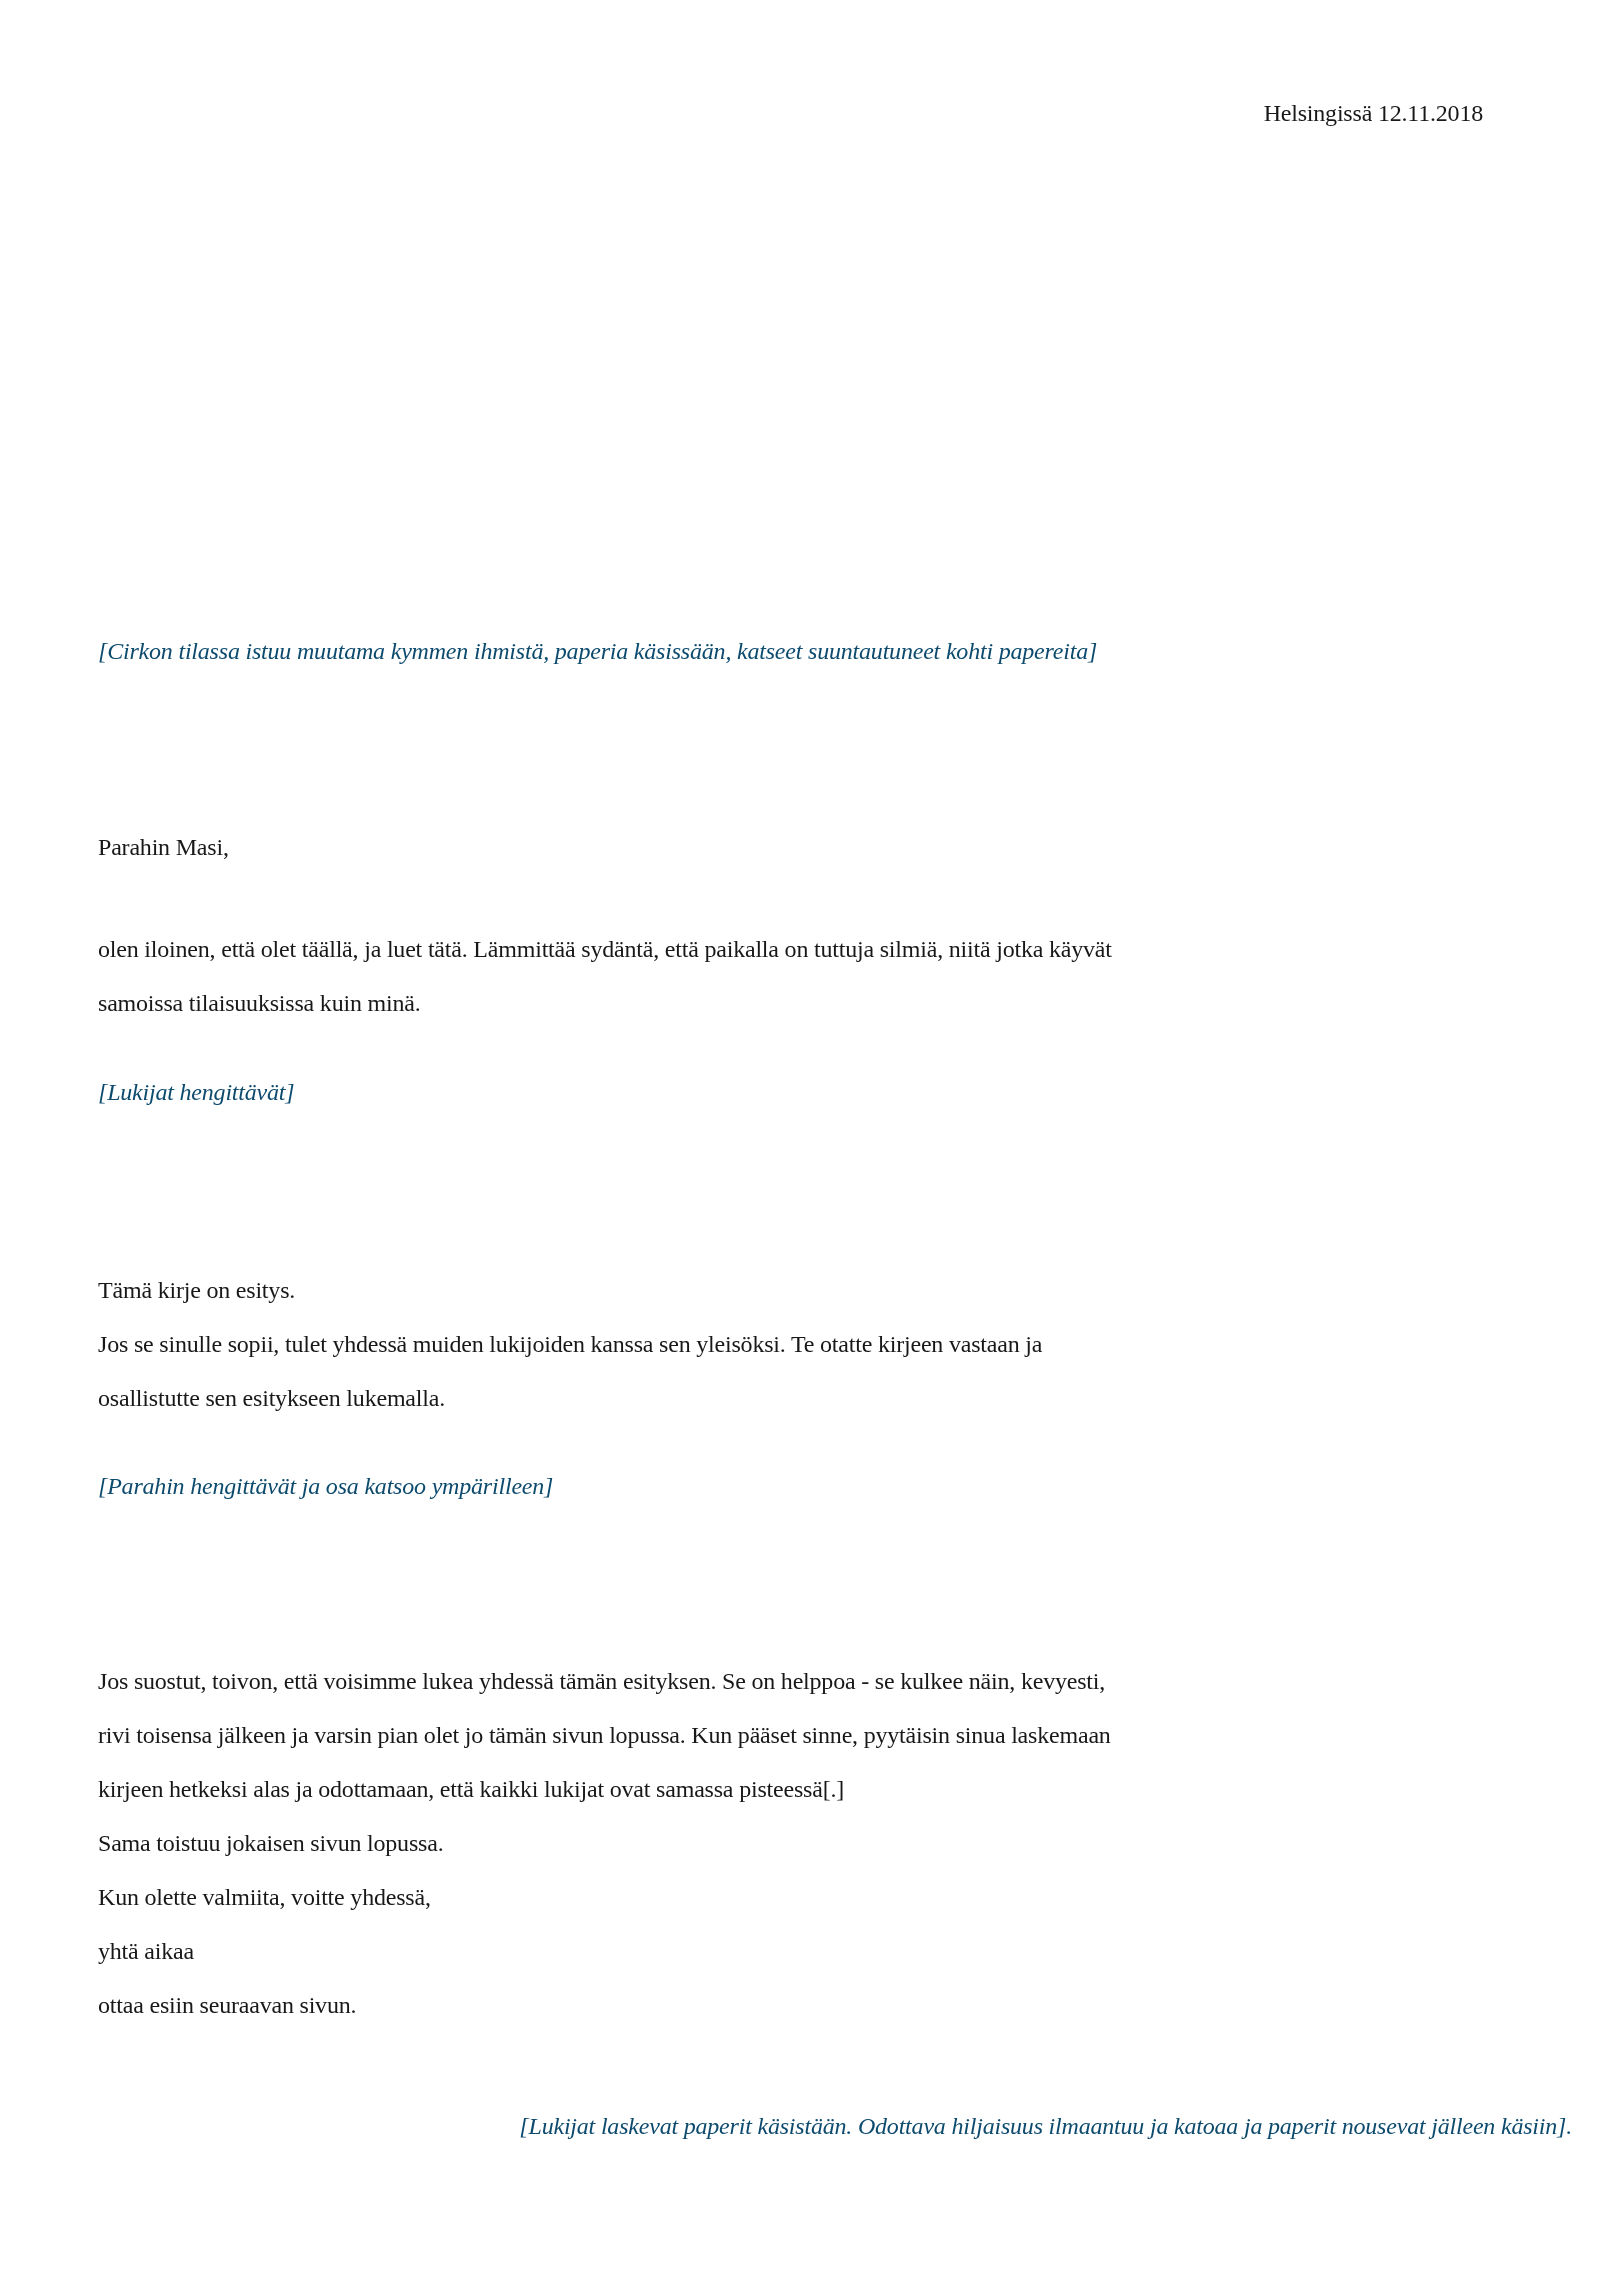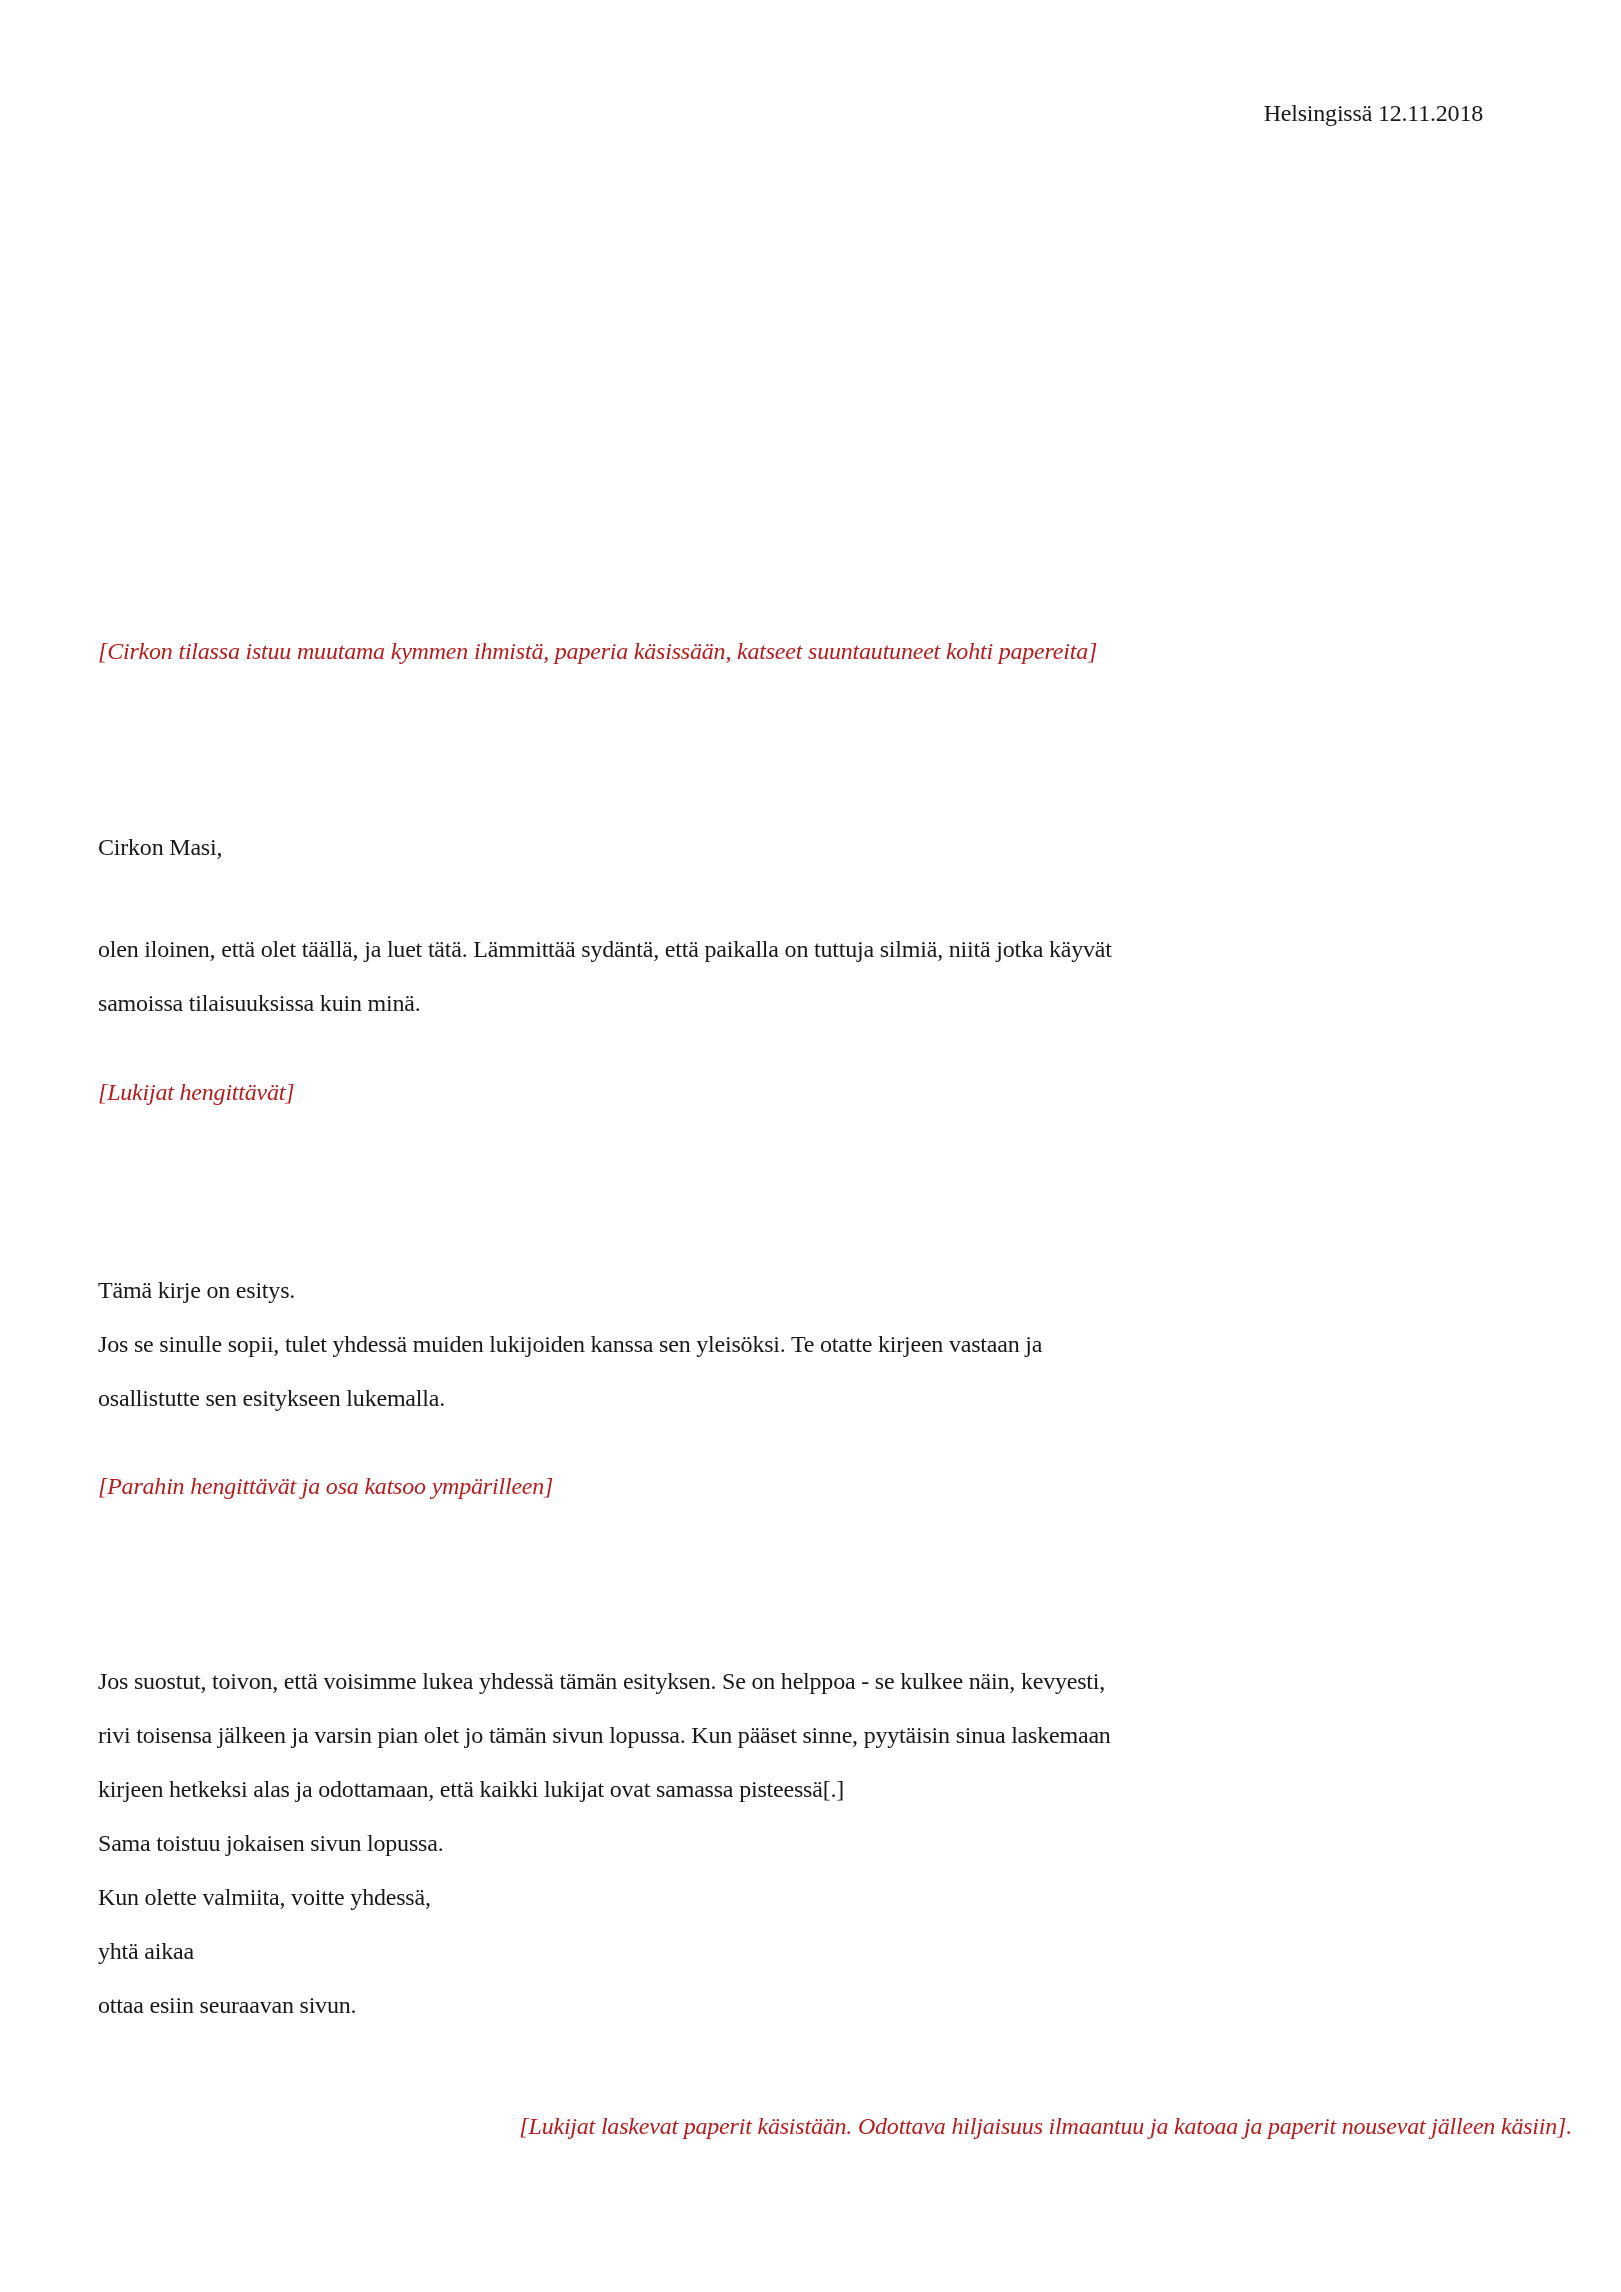--- a/index.html
+++ b/index.html
@@ -27,42 +27,42 @@
     white-space: pre-line; 
   }
   .date {
     left: auto;
     right: 138px;
     top: 86px;
     text-align: right;
     white-space: nowrap;
   }
   .stage {
-    color: #b91c1c;
+    color: #0c4a6e;
     font-style: italic;
   }
   .b-stage-opening     { top: 624px; }
   .b-salutation        { top: 820px; }
   .b-para-greeting     { top: 922px; }
   .b-stage-breathe     { top: 1065px; }
   .b-para-performance  { top: 1263px; }
   .b-stage-lookaround  { top: 1459px; }
   .b-para-instructions { top: 1654px; }
   .b-stage-closing     { top: 2099px; text-align: right; }
 </style>
 </head>
 <body>
 
 <div class="page">
 
   <div class="block date">Helsingissä 12.11.2018</div>
 
   <div class="block stage b-stage-opening">[Cirkon tilassa istuu muutama kymmen ihmistä, paperia käsissään, katseet suuntautuneet kohti papereita]</div>
 
-  <div class="block b-salutation">Cirkon Masi,</div>
+  <div class="block b-salutation">Parahin Masi,</div>
 
   <div class="block b-para-greeting">olen iloinen, että olet täällä, ja luet tätä. Lämmittää sydäntä, että paikalla on tuttuja silmiä, niitä jotka käyvät
 samoissa tilaisuuksissa kuin minä.</div>
 
   <div class="block stage b-stage-breathe">[Lukijat hengittävät]</div>
 
   <div class="block b-para-performance">Tämä kirje on esitys.
 Jos se sinulle sopii, tulet yhdessä muiden lukijoiden kanssa sen yleisöksi. Te otatte kirjeen vastaan ja
 osallistutte sen esitykseen lukemalla.</div>
 

